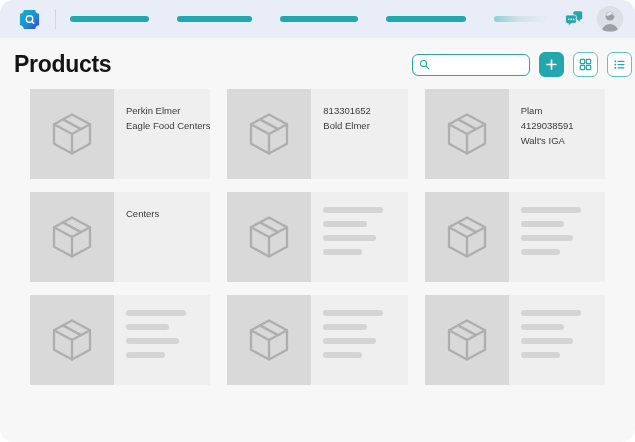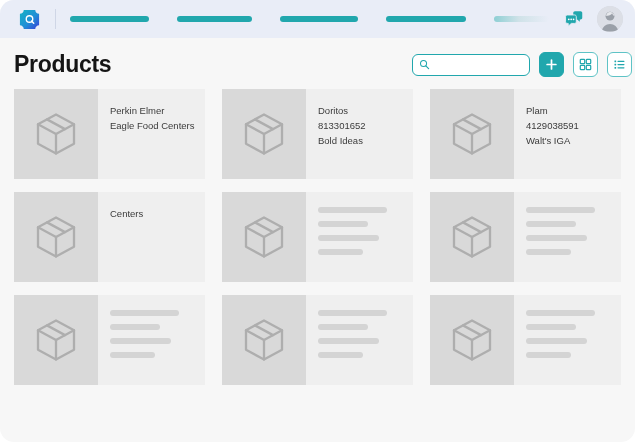--- a/index.html
+++ b/index.html
@@ -152,21 +152,21 @@
   .icon-btn.filled {
     background: #21a7ad;
     border-color: #21a7ad;
   }
 
   
   #product-grid {
     display: grid;
     grid-template-columns: repeat(3, 1fr);
     gap: 13px 17px;
-    padding: 0 14px;
+    padding: 0 30px;
     box-sizing: border-box;
   }
 
   .product-card {
     display: flex;
     height: 90px;
     background: #efefef;
     overflow: hidden;
   }
 
@@ -332,23 +332,22 @@
     <svg viewBox="0 0 64 64" width="48" height="48" aria-hidden="true">
       <g fill="none" stroke="#aeaeae" stroke-width="3.1" stroke-linejoin="round" stroke-linecap="round">
         <path d="M32 6 L56 19 L56 45 L32 58 L8 45 L8 19 Z"></path>
         <path d="M8 19 L32 32 L56 19"></path>
         <path d="M32 32 L32 58"></path>
         <path d="M20 12.5 L44 25.5"></path>
       </g>
     </svg>
         </div>
         <div class="card-body">
-          <div class="card-line">Doritos</div>
           <div class="card-line">813301652</div>
-          <div class="card-line">Bold Ideas</div>
+          <div class="card-line">Bold Elmer</div>
         </div>
       </div>
       <div class="product-card">
         <div class="card-thumb">
     <svg viewBox="0 0 64 64" width="48" height="48" aria-hidden="true">
       <g fill="none" stroke="#aeaeae" stroke-width="3.1" stroke-linejoin="round" stroke-linecap="round">
         <path d="M32 6 L56 19 L56 45 L32 58 L8 45 L8 19 Z"></path>
         <path d="M8 19 L32 32 L56 19"></path>
         <path d="M32 32 L32 58"></path>
         <path d="M20 12.5 L44 25.5"></path>

